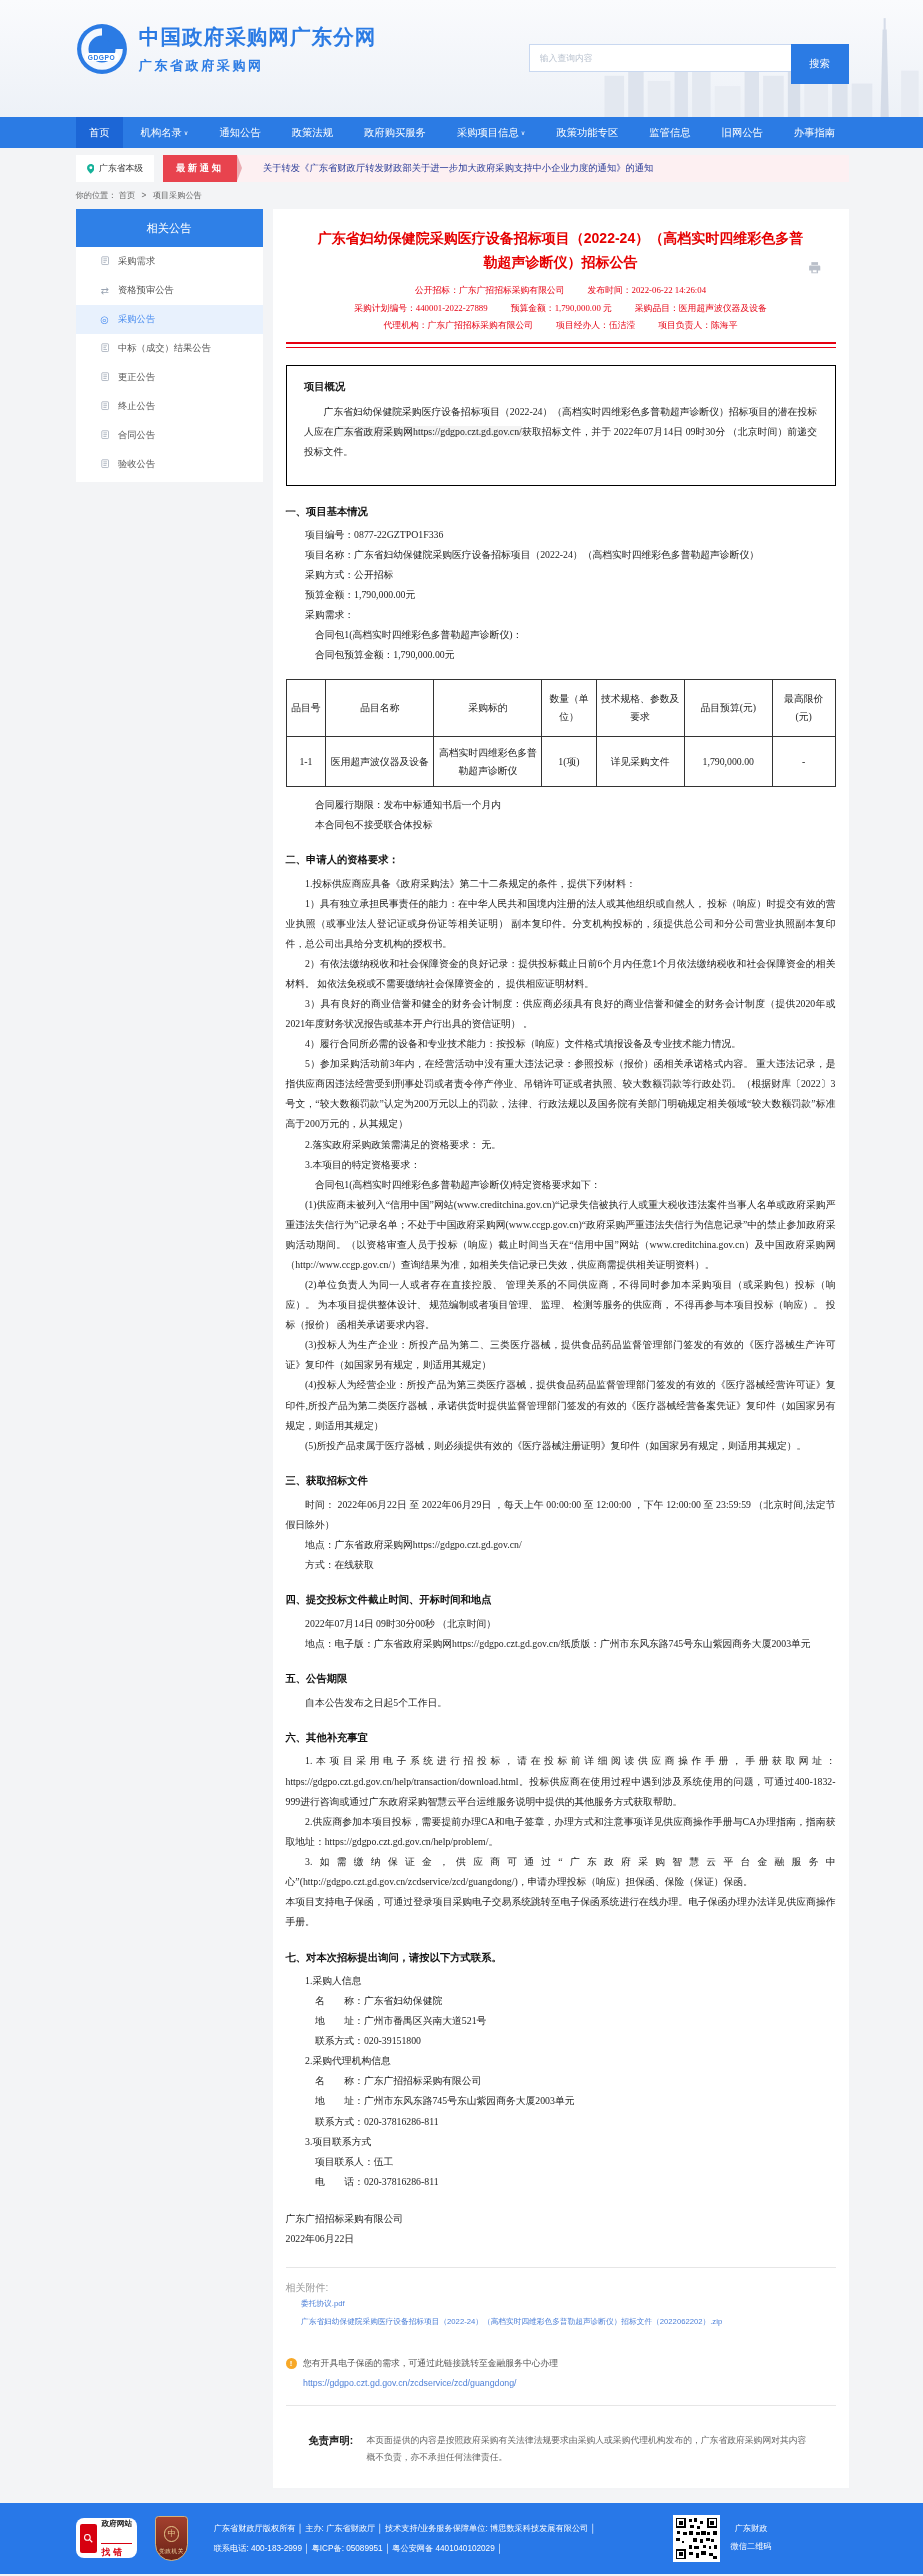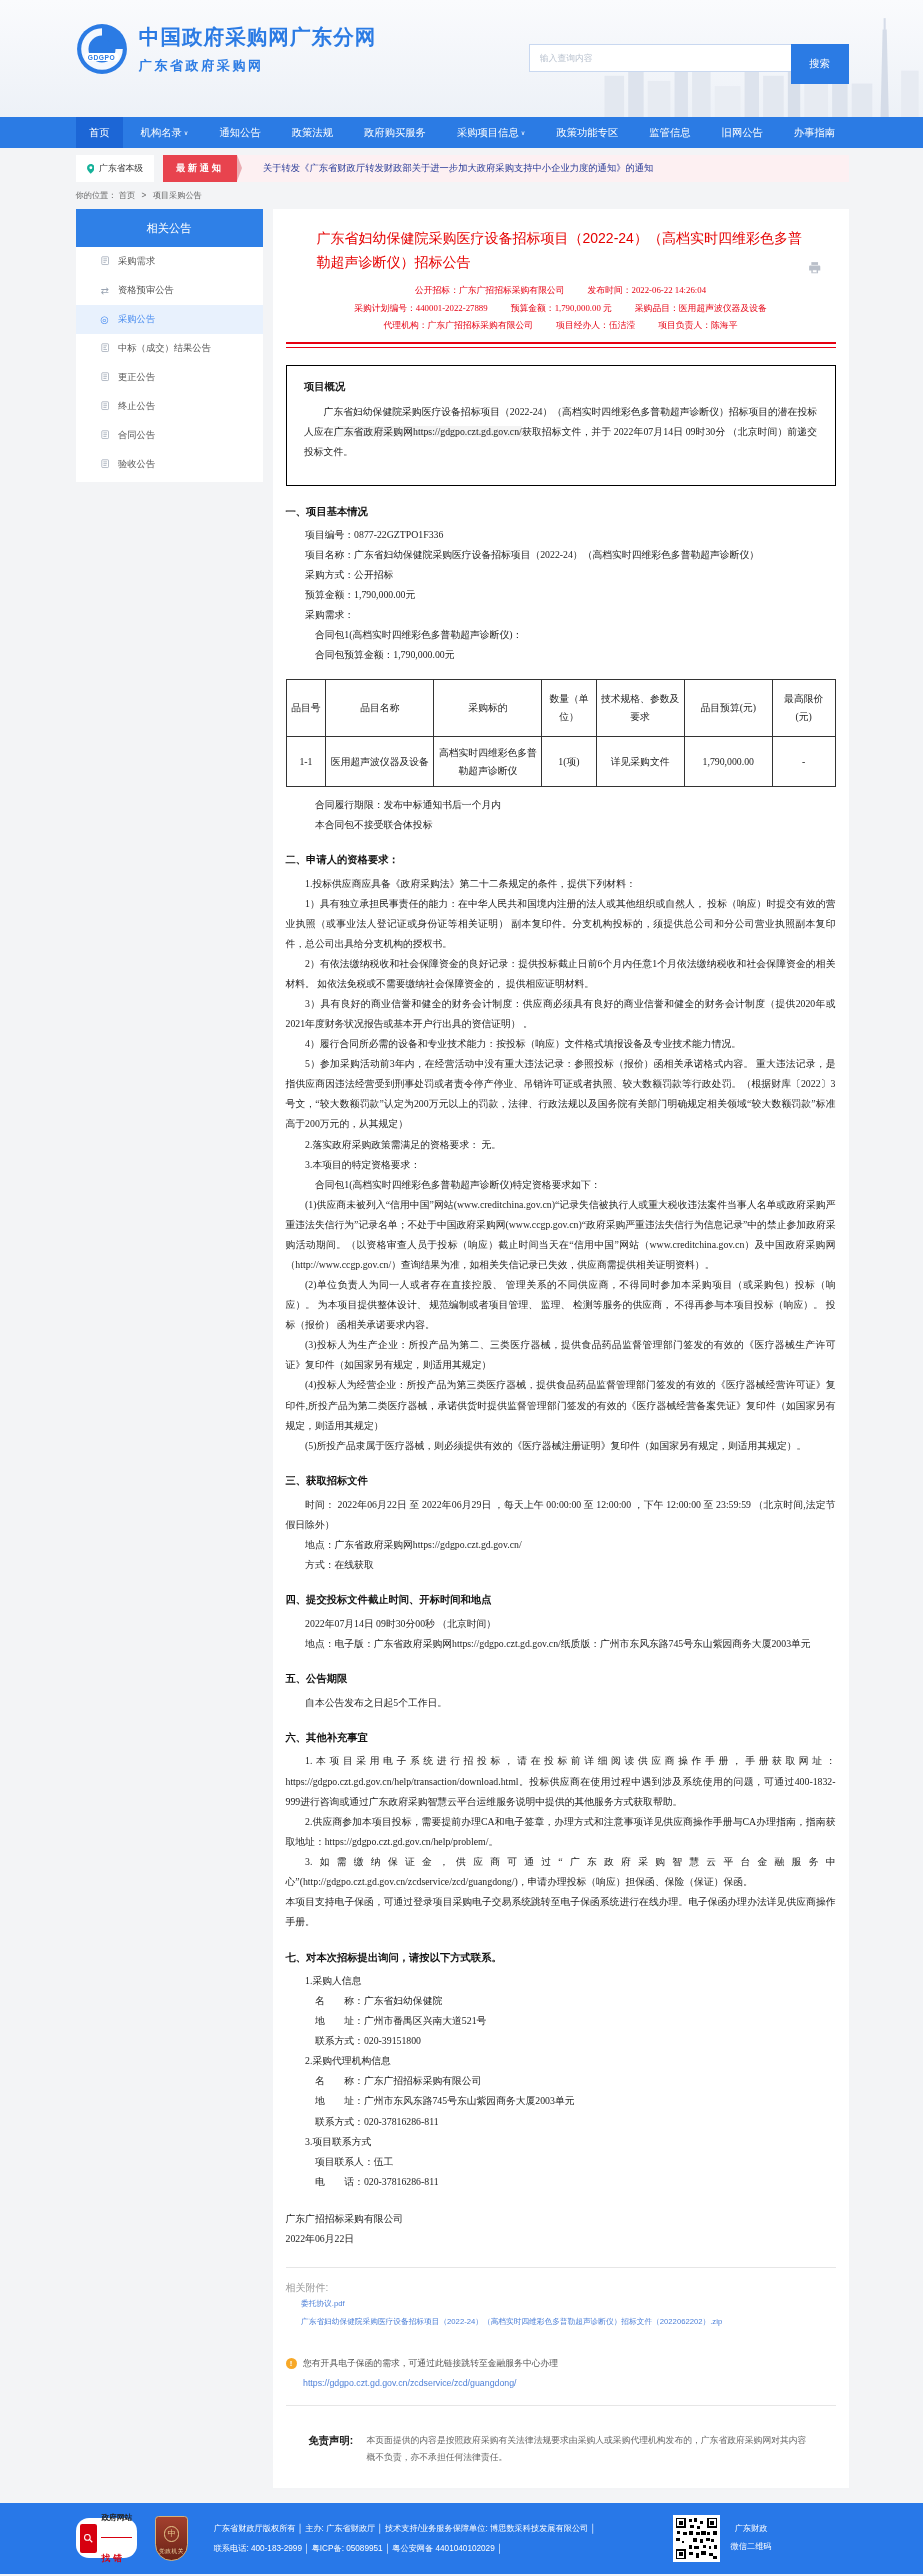--- a/index.html
+++ b/index.html
@@ -49,21 +49,21 @@
   .sidebar-title { height:38px; line-height:38px; background:#2f80e7; color:#fff; text-align:center; font-size:11.3px; }
   .side-item { height:29px; display:flex; align-items:center; gap:8.2px; padding-left:24px; font-size:9.3px; color:#555; cursor:pointer; }
   .side-item.active { background:#e8f1fd; color:#4a8df0; }
   .gicon { font-size:9.8px; color:#9aa4b2; width:10.3px; text-align:center; }
   .side-item.active .gicon { color:#4a8df0; }
 
   .content { flex:1; background:#fff; padding:16.5px 13px 18.6px; position:relative; }
 
   
   .article-head { position:relative; padding:0 31px; }
-  .article-head h1 { margin:2.1px 0 10.3px; text-align:left; color:#e60000; font-size:14px; line-height:1.7; font-weight:normal; }
+  .article-head h1 { margin:2.1px 0 10.3px; text-align:center; color:#e60000; font-size:14px; line-height:1.7; font-weight:bold; }
   .print-btn { position:absolute; right:14.4px; top:34px; cursor:pointer; }
   .meta { font-family:"Liberation Serif","DejaVu Serif",serif; color:#e60012; font-size:8.8px; }
   .meta-row { display:flex; justify-content:center; gap:23px; margin-top:5.7px; }
   .meta-pair { white-space:nowrap; }
   .redline { margin-top:9.3px; }
   .redline .a { height:2.6px; background:#e60012; }
   .redline .b { height:1px; background:#e60012; margin-top:2.6px; }
 
   .doc { font-family:"Liberation Serif","DejaVu Serif",serif; font-size:9.8px; color:#222; }
   .doc p { margin:0; line-height:2.05; text-align:justify; }
@@ -93,25 +93,25 @@
   .warn-icon { width:11.3px; height:11.3px; border-radius:50%; background:#f7a827; color:#fff; font-weight:bold; text-align:center; line-height:11.3px; font-size:7.7px; flex:none; }
   .g-link { display:block; margin:8.2px 0 0 17.5px; color:#4f81d8; text-decoration:none; cursor:pointer; font-size:8.8px; }
 
   .disclaimer { display:flex; gap:13.4px; padding:12.4px 23px 3.1px; font-family:"Liberation Sans","DejaVu Sans",sans-serif; }
   .d-label { font-weight:bold; font-size:10.3px; color:#1a1a1a; white-space:nowrap; padding-top:2.1px; }
   .d-text { color:#666; font-size:8.8px; line-height:1.95; max-width:577px; }
 
   
   .footer { background:#2878e8; margin-top:0; }
   .footer-inner { display:flex; align-items:center; padding:12.4px 0; gap:14.4px; }
-  .gov-badge { width:61px; height:40px; background:#fff; border-radius:13px; display:flex; align-items:center; justify-content:center; gap:4.1px; cursor:pointer; flex:none; }
+  .gov-badge { width:61px; height:40px; background:#fff; border-radius:8px; display:flex; align-items:center; justify-content:center; gap:4.1px; cursor:pointer; flex:none; }
   .gb-ico { width:17.5px; height:29px; background:#d7000f; border-radius:2.1px; display:flex; align-items:center; justify-content:center; }
   .gb-texts { display:flex; flex-direction:column; line-height:1.3; }
   .gb-t1 { color:#222; font-weight:bold; font-size:7.7px; }
-  .gb-t2 { color:#d7000f; font-weight:bold; font-size:8.8px; border-top:0.5px solid #d7000f; margin-top:14px; padding-top:15px; letter-spacing:3.1px; }
+  .gb-t2 { color:#d7000f; font-weight:bold; font-size:8.8px; border-top:0.5px solid #d7000f; margin-top:14px; padding-top:3px; letter-spacing:3.1px; }
   .shield-badge { width:33px; height:45px; background:linear-gradient(#a3402e,#6c2417); border:1px solid #d8b176; border-radius:5.2px 5.2px 24px 24px; display:flex; flex-direction:column; align-items:center; justify-content:flex-end; padding-bottom:4.1px; cursor:pointer; flex:none; margin-left:4.1px; }
   .shield-emblem { width:15.5px; height:15.5px; border-radius:50%; border:1px solid #e7c98c; margin-bottom:6.2px; display:flex; align-items:center; justify-content:center; color:#e7c98c; font-size:8.2px; }
   .shield-label { color:#f0d9a6; font-size:5.7px; letter-spacing:0.5px; }
   .footer-lines { margin-left:11.3px; display:flex; flex-direction:column; gap:9.3px; color:#fff; font-size:8.2px; }
   .qr-group { margin-left:auto; margin-right:77px; display:flex; align-items:center; gap:10.3px; }
   .qr-box { width:47px; height:47px; background:#fff; padding:3.1px; }
   .qr-captions { color:#fff; font-size:8.2px; line-height:2.2; text-align:center; }
 </style>
 </head>
 <body>

